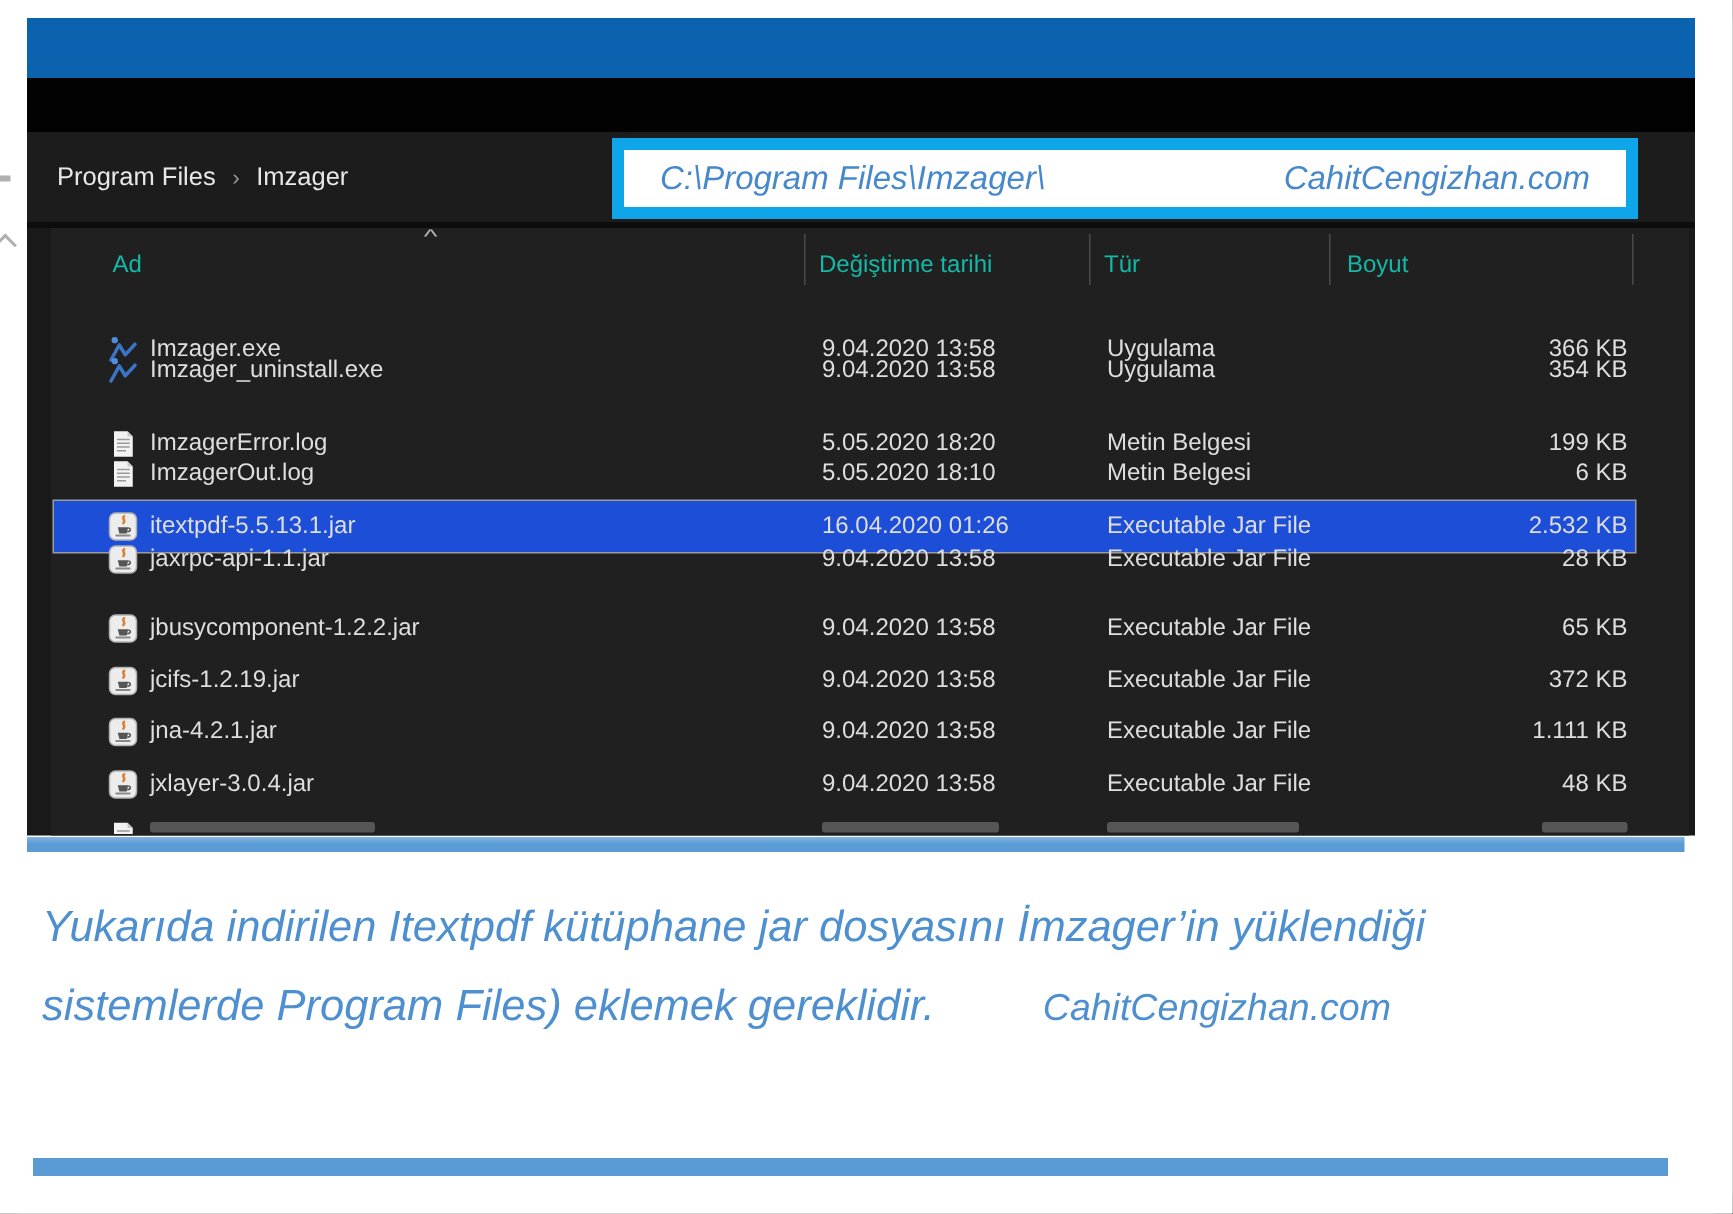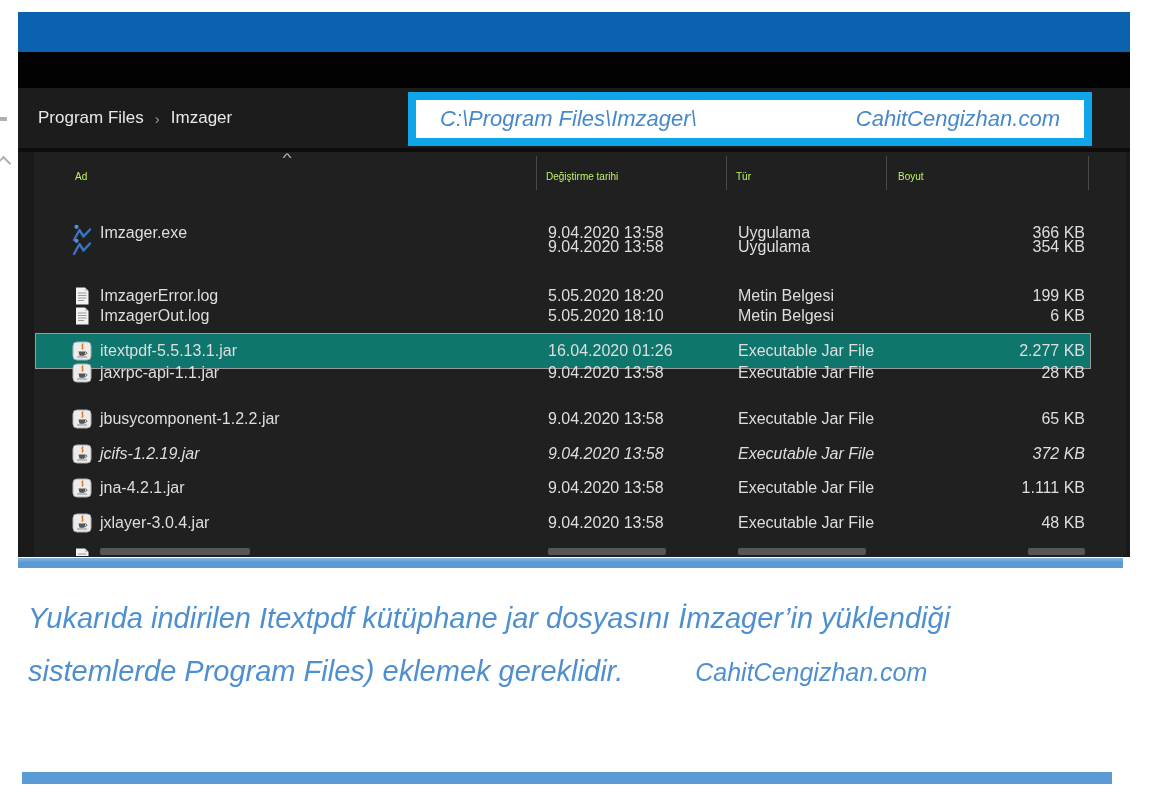--- a/index.html
+++ b/index.html
@@ -27,24 +27,24 @@
 
   
   .overlay{position:absolute;left:408px;top:92px;width:684px;height:54px;background:#ffffff;
            border:8px solid #0ea5e9;box-sizing:border-box;z-index:6;display:flex;align-items:center;
            justify-content:space-between;padding:0 24px;font-style:italic;color:var(--linkblue);
            font-size:22px;}
 
   
   .panel{position:absolute;left:16px;top:140px;width:1092px;height:405px;background:var(--panelbg);overflow:hidden;}
   .colsep{position:absolute;top:4px;width:1px;height:34px;background:#4a4a4a;}
-  .hdr{position:absolute;top:0;height:44px;line-height:50px;font-size:10px;color:#bef264;}
+  .hdr{position:absolute;top:0;height:44px;line-height:50px;font-size:16px;color:#14b8a6;}
   .sort-caret{position:absolute;left:250px;top:-2px;color:#b5b5b5;font-size:13px;transform:scaleX(1.5);}
   .row{position:absolute;left:2px;width:1054px;height:34.4px;cursor:default;}
-  .row.selected{outline:1px solid #9b9b9b;background:#0f766e;}
+  .row.selected{outline:1px solid #9b9b9b;background:#1d4ed8;}
   .row.clipped{height:16px;overflow:hidden;}
   .cell{position:absolute;top:0;height:34.4px;line-height:34.4px;font-size:16px;color:var(--rowtext);white-space:nowrap;}
   .icon{position:absolute;left:36px;top:7px;width:20px;height:20px;}
   .icon svg{width:20px;height:20px;display:block;}
   .c-name{left:64px;}
   .c-date{left:512px;}
   .c-type{left:702px;}
   .c-size{left:878px;width:171px;text-align:right;}
   .smudge{position:absolute;top:8px;height:7px;background:#8b8b8b;opacity:.5;border-radius:2px;}
 
@@ -107,20 +107,21 @@
             <span class="cell c-type">Uygulama</span>
             <span class="cell c-size">366 KB</span>
           </div>
           <div class="row" style="top: 78.4px;">
             <span class="icon">
               <svg viewBox="0 0 20 20">
                 <circle cx="4.5" cy="3.8" r="2.1" fill="#4e8fe0"></circle>
                 <path d="M2 17 L7.5 7 L11.5 13.5 L18 6.5" fill="none" stroke="#3b74c4" stroke-width="2.4" stroke-linecap="round" stroke-linejoin="round"></path>
               </svg>
             </span>
+            <span class="cell c-name">Imzager_uninstall.exe</span>
             <span class="cell c-date">9.04.2020 13:58</span>
             <span class="cell c-type">Uygulama</span>
             <span class="cell c-size">354 KB</span>
           </div>
           <div class="row" style="top: 112.8px; margin-top: 14px;">
             <span class="icon">
               <svg viewBox="0 0 20 20">
                 <path d="M4 1.5 h9 l3.5 3.5 v13.5 h-12.5 z" fill="#f2f2f2"></path>
                 <path d="M13 1.5 l3.5 3.5 h-3.5 z" fill="#c9c9c9"></path>
                 <g stroke="#9a9a9a" stroke-width="1">
@@ -160,21 +161,21 @@
                 <rect x="1" y="1" width="18" height="18" rx="4" fill="#ececec" stroke="#b0b0b0"></rect>
                 <path d="M10.8 3.2 c-2.2 1.6 1.6 2.6 -0.6 4.6" fill="none" stroke="#e07b2a" stroke-width="1.6" stroke-linecap="round"></path>
                 <path d="M6.5 10.5 h7 l-1.1 4.2 h-4.8 z" fill="#555555"></path>
                 <path d="M13.5 11 c2 .3 2 2.1 -.7 2.5" fill="none" stroke="#555555" stroke-width="1"></path>
                 <path d="M5.5 16 h9" stroke="#8a8a8a" stroke-width="1.2" stroke-linecap="round"></path>
               </svg>
             </span>
             <span class="cell c-name">itextpdf-5.5.13.1.jar</span>
             <span class="cell c-date">16.04.2020 01:26</span>
             <span class="cell c-type">Executable Jar File</span>
-            <span class="cell c-size">2.277 KB</span>
+            <span class="cell c-size">2.532 KB</span>
           </div>
           <div class="row" style="top: 204px;">
             <span class="icon">
               <svg viewBox="0 0 20 20">
                 <rect x="1" y="1" width="18" height="18" rx="4" fill="#ececec" stroke="#b0b0b0"></rect>
                 <path d="M10.8 3.2 c-2.2 1.6 1.6 2.6 -0.6 4.6" fill="none" stroke="#e07b2a" stroke-width="1.6" stroke-linecap="round"></path>
                 <path d="M6.5 10.5 h7 l-1.1 4.2 h-4.8 z" fill="#555555"></path>
                 <path d="M13.5 11 c2 .3 2 2.1 -.7 2.5" fill="none" stroke="#555555" stroke-width="1"></path>
                 <path d="M5.5 16 h9" stroke="#8a8a8a" stroke-width="1.2" stroke-linecap="round"></path>
               </svg>
@@ -192,21 +193,21 @@
                 <path d="M6.5 10.5 h7 l-1.1 4.2 h-4.8 z" fill="#555555"></path>
                 <path d="M13.5 11 c2 .3 2 2.1 -.7 2.5" fill="none" stroke="#555555" stroke-width="1"></path>
                 <path d="M5.5 16 h9" stroke="#8a8a8a" stroke-width="1.2" stroke-linecap="round"></path>
               </svg>
             </span>
             <span class="cell c-name">jbusycomponent-1.2.2.jar</span>
             <span class="cell c-date">9.04.2020 13:58</span>
             <span class="cell c-type">Executable Jar File</span>
             <span class="cell c-size">65 KB</span>
           </div>
-          <div class="row" style="top: 284.8px; font-style: italic;">
+          <div class="row" style="top: 284.8px;">
             <span class="icon">
               <svg viewBox="0 0 20 20">
                 <rect x="1" y="1" width="18" height="18" rx="4" fill="#ececec" stroke="#b0b0b0"></rect>
                 <path d="M10.8 3.2 c-2.2 1.6 1.6 2.6 -0.6 4.6" fill="none" stroke="#e07b2a" stroke-width="1.6" stroke-linecap="round"></path>
                 <path d="M6.5 10.5 h7 l-1.1 4.2 h-4.8 z" fill="#555555"></path>
                 <path d="M13.5 11 c2 .3 2 2.1 -.7 2.5" fill="none" stroke="#555555" stroke-width="1"></path>
                 <path d="M5.5 16 h9" stroke="#8a8a8a" stroke-width="1.2" stroke-linecap="round"></path>
               </svg>
             </span>
             <span class="cell c-name">jcifs-1.2.19.jar</span>

